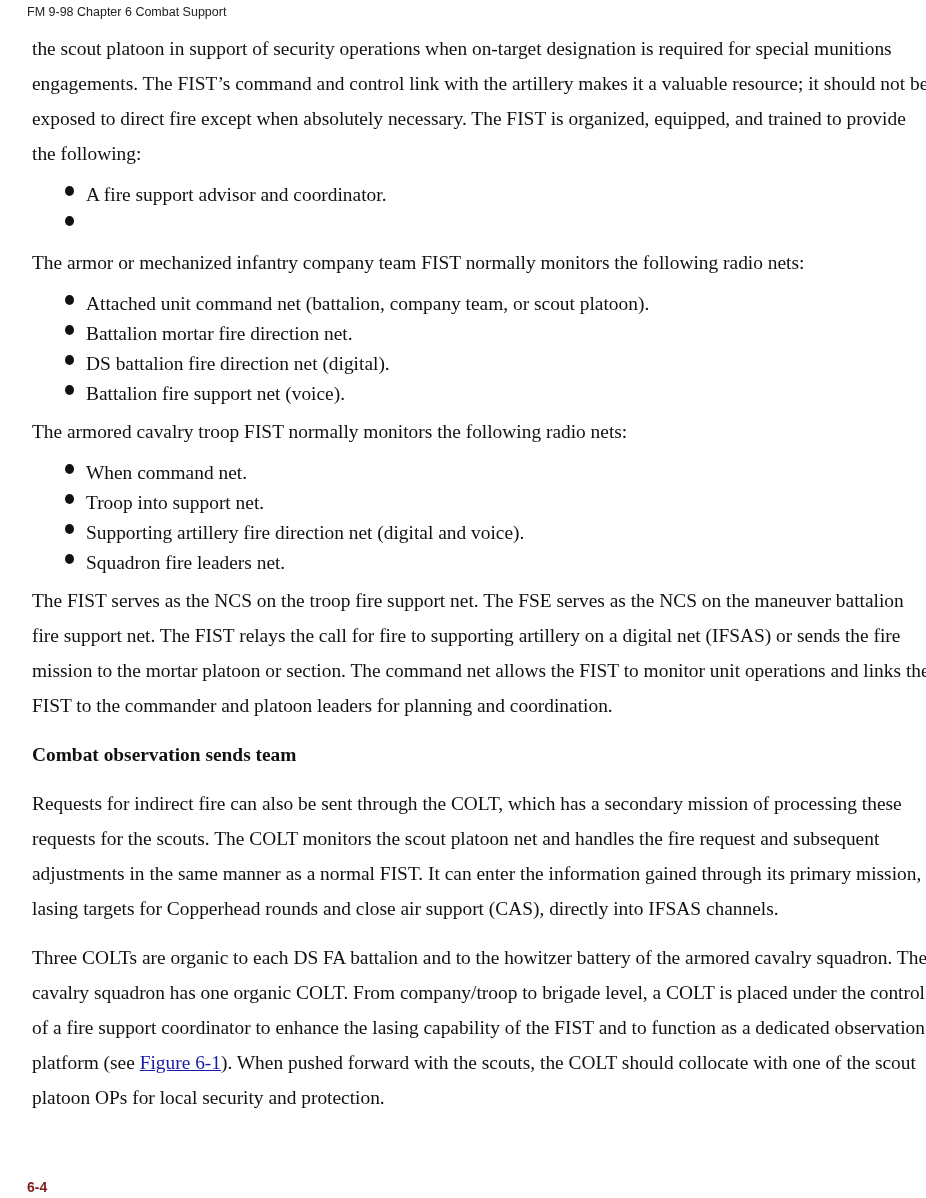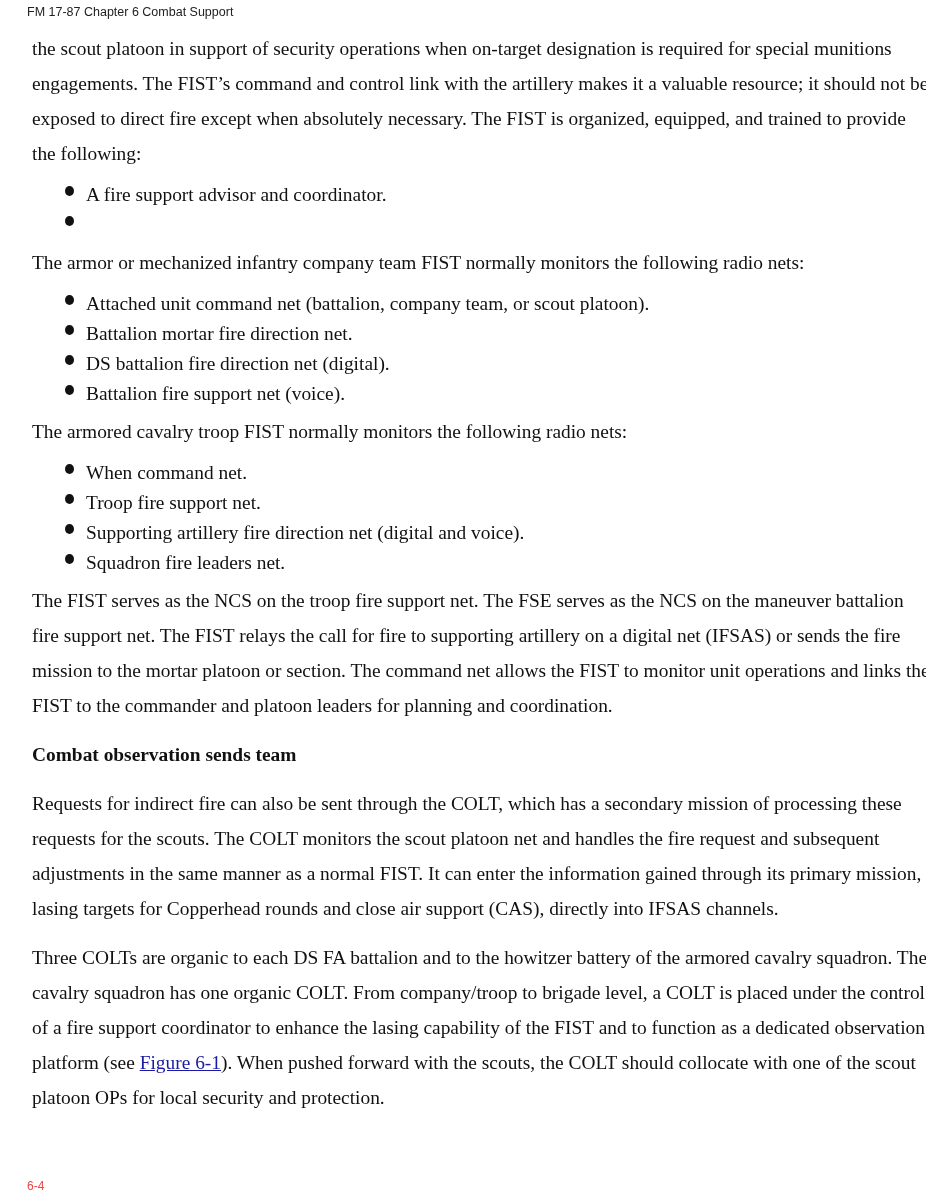--- a/index.html
+++ b/index.html
@@ -21,22 +21,23 @@
     font-family: "Liberation Sans", sans-serif;
     font-size: 12.5px;
     color: #222;
     letter-spacing: 0;
   }
   .page-footer {
     position: absolute;
     left: 27px;
     top: 1179px;
     font-family: "Liberation Sans", sans-serif;
-    font-size: 12px;
-    color: #ef4444;
+    font-size: 14px;
+    color: #7f1d1d;
+    font-weight: bold;
   }
   .content {
     position: absolute;
     left: 32px;
     top: 31px;
     width: 900px;
     font-family: "Liberation Serif", serif;
     font-size: 19.4px;
     line-height: 35px;
     color: #111;
@@ -71,21 +72,21 @@
     margin: 0 0 14px 0;
   }
   a.link {
     color: #1a1aa6;
     text-decoration: underline;
   }
 </style>
 </head>
 <body>
 
-<div class="running-header">FM 17-87 Chapter 6 Combat Support</div>
+<div class="running-header">FM 9-98 Chapter 6 Combat Support</div>
 
 <div class="content">
 
   <p class="para tight">the scout platoon in support of security operations when on-target designation is required for special munitions engagements. The FIST’s command and control link with the artillery makes it a valuable resource; it should not be exposed to direct fire except when absolutely necessary. The FIST is organized, equipped, and trained to provide the following:</p>
 
   <ul class="bullets">
     <li><span class="bullet-dot"></span><span>A fire support advisor and coordinator.</span></li>
     <li><span class="bullet-dot"></span></li>
   </ul>
 
@@ -95,21 +96,21 @@
     <li><span class="bullet-dot"></span><span>Attached unit command net (battalion, company team, or scout platoon).</span></li>
     <li><span class="bullet-dot"></span><span>Battalion mortar fire direction net.</span></li>
     <li><span class="bullet-dot"></span><span>DS battalion fire direction net (digital).</span></li>
     <li><span class="bullet-dot"></span><span>Battalion fire support net (voice).</span></li>
   </ul>
 
   <p class="para tight">The armored cavalry troop FIST normally monitors the following radio nets:</p>
 
   <ul class="bullets">
     <li><span class="bullet-dot"></span><span>When command net.</span></li>
-    <li><span class="bullet-dot"></span><span>Troop fire support net.</span></li>
+    <li><span class="bullet-dot"></span><span>Troop into support net.</span></li>
     <li><span class="bullet-dot"></span><span>Supporting artillery fire direction net (digital and voice).</span></li>
     <li><span class="bullet-dot"></span><span>Squadron fire leaders net.</span></li>
   </ul>
 
   <p class="para">The FIST serves as the NCS on the troop fire support net. The FSE serves as the NCS on the maneuver battalion fire support net. The FIST relays the call for fire to supporting artillery on a digital net (IFSAS) or sends the fire mission to the mortar platoon or section. The command net allows the FIST to monitor unit operations and links the FIST to the commander and platoon leaders for planning and coordination.</p>
 
   <p class="heading">Combat observation sends team</p>
 
   <p class="para">Requests for indirect fire can also be sent through the COLT, which has a secondary mission of processing these requests for the scouts. The COLT monitors the scout platoon net and handles the fire request and subsequent adjustments in the same manner as a normal FIST. It can enter the information gained through its primary mission, lasing targets for Copperhead rounds and close air support (CAS), directly into IFSAS channels.</p>
 

